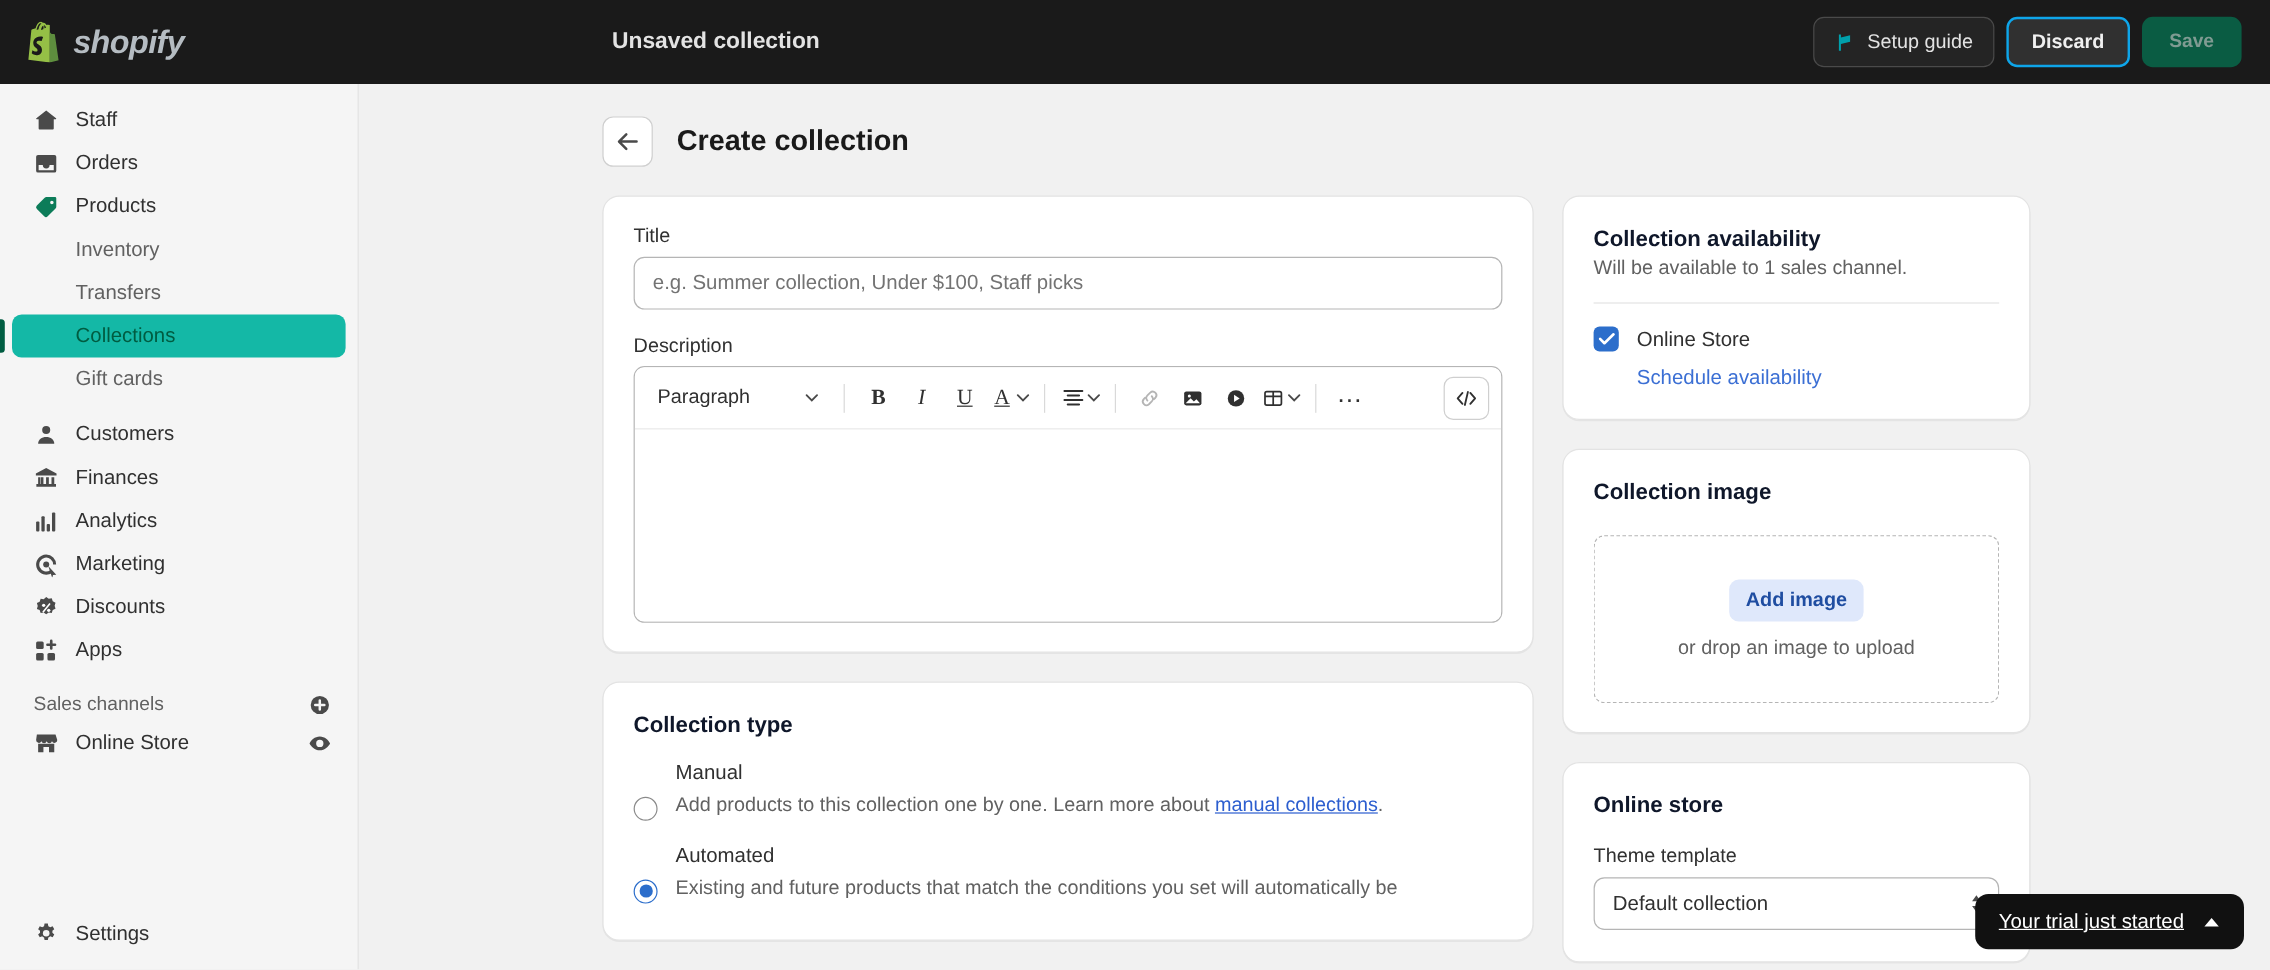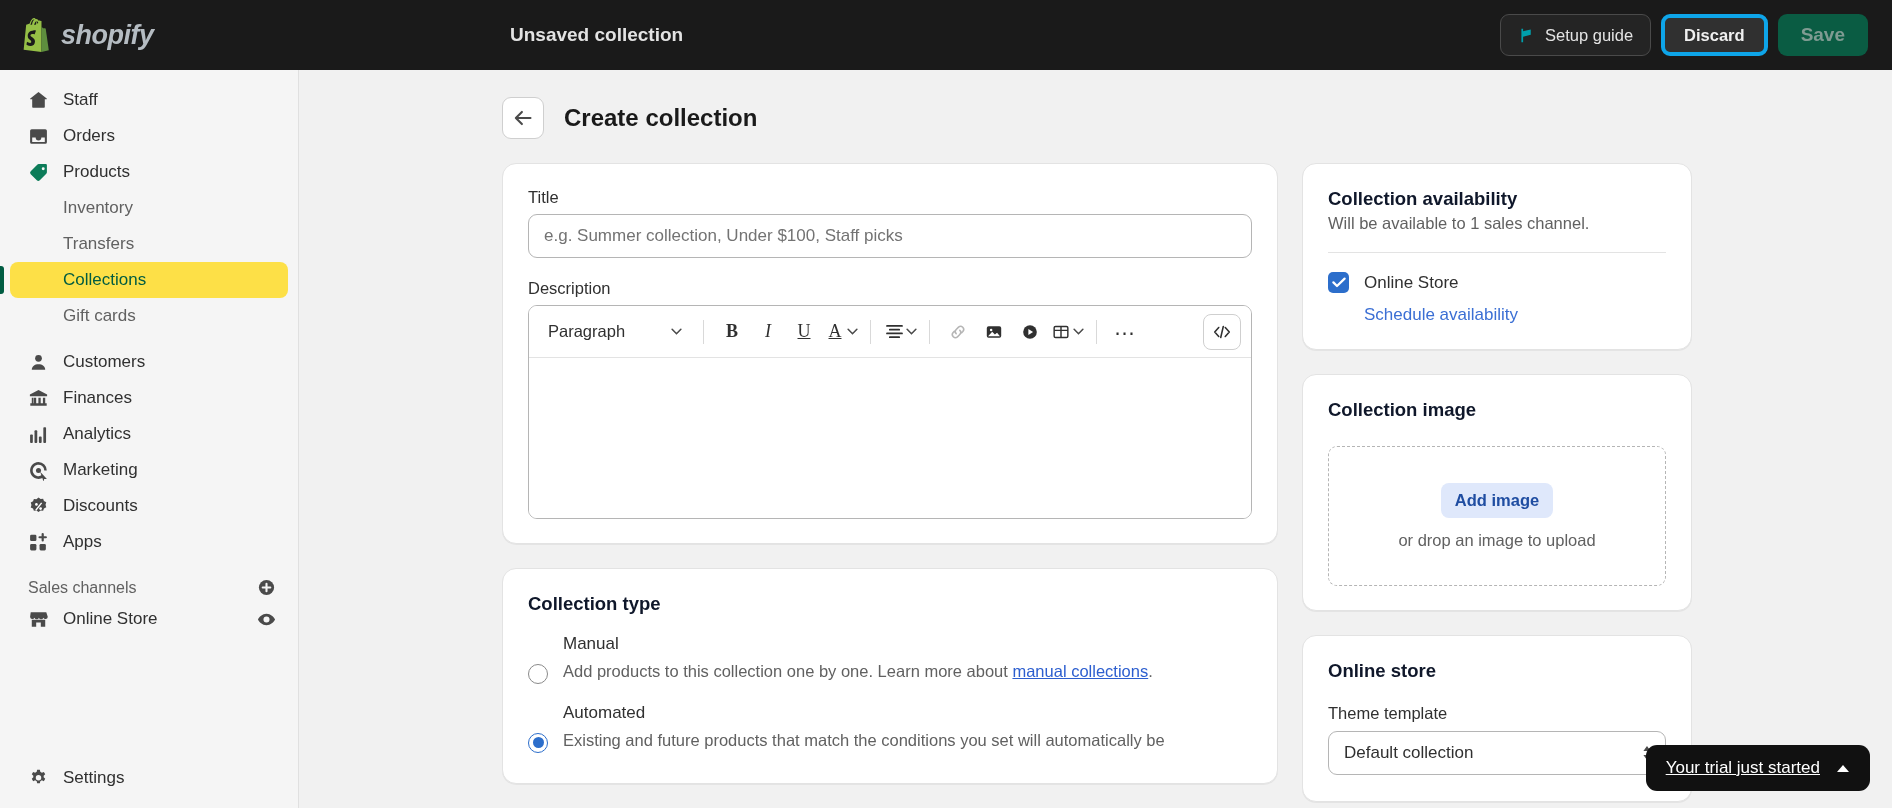--- a/index.html
+++ b/index.html
@@ -31,27 +31,27 @@
     position: absolute; right: 24px; top: 50%; transform: translateY(-50%);
     display: flex; align-items: center; gap: 10px;
   }
   .btn-setup {
     height: 42px; padding: 10px 17px; border: 1px solid #4a4a4a; border-radius: 9px;
     background: #242424; color: #e3e3e3; font-size: 16.5px;
     display: flex; align-items: center; gap: 10px; cursor: pointer;
   }
   .flag-icon { width: 17px; height: 17px; display: block; }
   .btn-discard {
-    height: 42px; padding: 0 19px; border: 4px solid #0ea5e9; border-radius: 9px;
+    height: 42px; padding: 0 19px; border: 2px solid #0ea5e9; border-radius: 9px;
     background: #303030; color: #f0f0f0; font-size: 16.5px; font-weight: 700;
     display: flex; align-items: center; cursor: pointer;
   }
   .btn-save {
     height: 42px; padding: 0 23px; border: none; border-radius: 9px;
-    background: #0a5c43; color: #7f9b92; font-size: 19px; font-weight: 600;
+    background: #0a5c43; color: #7f9b92; font-size: 16px; font-weight: 600;
     display: flex; align-items: center; cursor: default;
   }
 
   
   .sidebar {
     position: absolute; top: 70px; left: 0; width: 299px; height: 738px;
     background: #f5f5f5; border-right: 1px solid #e0e0e0;
     padding-top: 12px;
   }
   .nav-item {
@@ -60,21 +60,21 @@
     border-radius: 8px; cursor: pointer;
     color: #303030; font-size: 17px;
   }
   .nav-item .ic { width: 21px; height: 21px; flex: none; display: block; }
   .sub-item {
     display: flex; align-items: center; height: 36px;
     margin: 0 10px; padding-left: 53px; border-radius: 8px; cursor: pointer;
     color: #616161; font-size: 17px; position: relative;
   }
   .sub-item.active {
-    background: #fde047; color: #005c41; font-weight: 500;
+    background: #14b8a6; color: #005c41; font-weight: 500;
   }
   .sub-item.active::before {
     content: ""; position: absolute; left: -10px; top: 4px;
     width: 4px; height: 28px; background: #005c41; border-radius: 0 3px 3px 0;
   }
   .sec-head {
     display: flex; align-items: center; justify-content: space-between;
     margin: 18px 22px 4px 28px; color: #616161; font-size: 16px;
   }
   .sidebar-settings {

